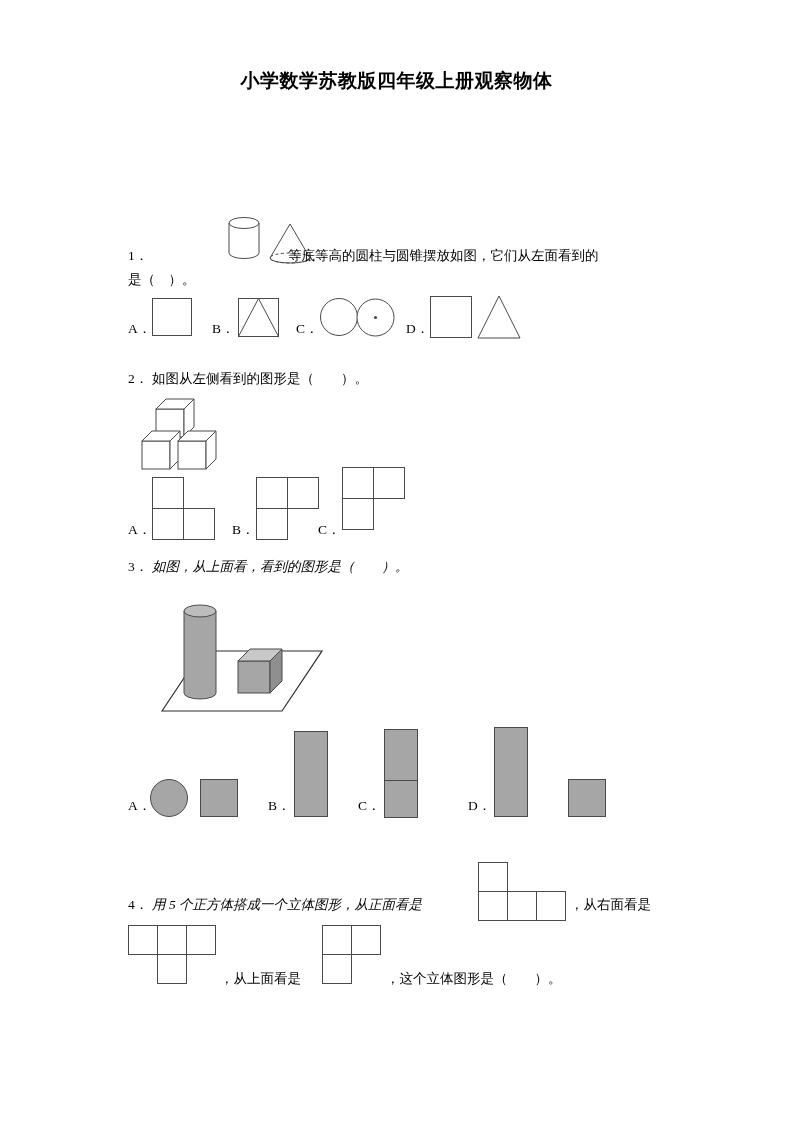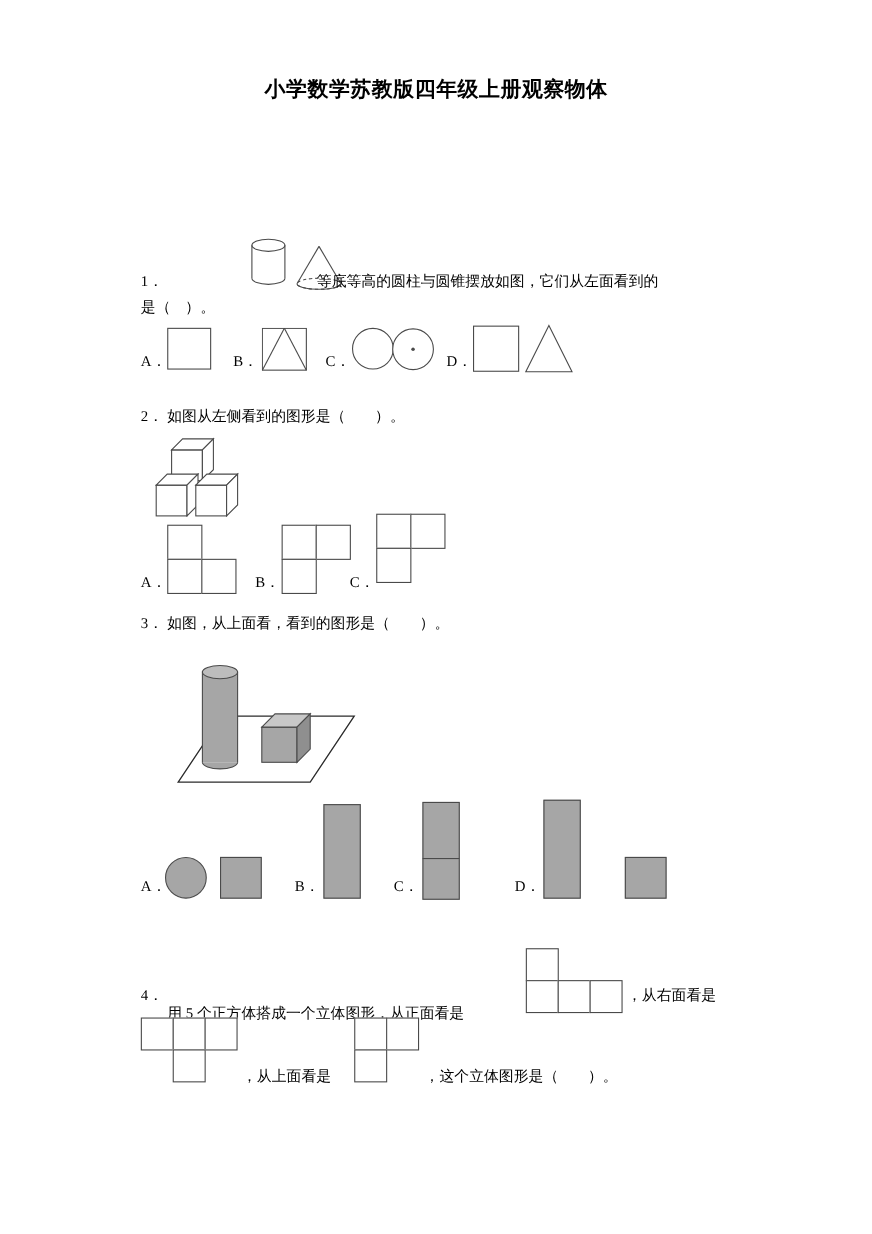--- a/index.html
+++ b/index.html
@@ -160,21 +160,21 @@
     <div class="abs sq" style="left:128px; top:139px; width:32px; height:32px;"></div>
 
     <div class="abs opt-label" style="left:190px; top:152px;">C．</div>
     <div class="abs sq" style="left:214px; top:98px; width:32px; height:32px;"></div>
     <div class="abs sq" style="left:245px; top:98px; width:32px; height:32px;"></div>
     <div class="abs sq" style="left:214px; top:129px; width:32px; height:32px;"></div>
   </div>
 
   <div id="q3-block">
     <div class="abs q-text" style="left:0px; top:0px;">3．</div>
-    <div class="abs q-text" style="left:24px; top:0px;">如图，从上面看，看到的图形是（　　）。</div>
+    <div class="abs q-text" style="left:24px; top:0px;font-style:italic;">如图，从上面看，看到的图形是（　　）。</div>
 
     <svg class="abs" style="left:4px; top:22px;" width="210" height="140">
 
       <path d="M30,132 L70,72 L190,72 L150,132 Z" fill="#ffffff" stroke="#2b2b2b" stroke-width="1.2"></path>
 
       <path d="M52,114 L52,32 L84,32 L84,114" fill="#a6a6a6" stroke="#4a4a4a" stroke-width="1"></path>
       <ellipse cx="68" cy="32" rx="16" ry="6" fill="#bdbdbd" stroke="#4a4a4a" stroke-width="1"></ellipse>
       <path d="M52,114 A16,6 0 0 0 84,114" fill="#a6a6a6" stroke="#4a4a4a" stroke-width="1"></path>
 
       <rect x="106" y="82" width="32" height="32" fill="#a6a6a6" stroke="#4a4a4a" stroke-width="1"></rect>
@@ -193,21 +193,21 @@
     <div class="abs grey" style="left:256px; top:172px; width:34px; height:52px;"></div>
     <div class="abs grey" style="left:256px; top:223px; width:34px; height:38px;"></div>
 
     <div class="abs opt-label" style="left:340px; top:240px;">D．</div>
     <div class="abs grey" style="left:366px; top:170px; width:34px; height:90px;"></div>
     <div class="abs grey" style="left:440px; top:222px; width:38px; height:38px;"></div>
   </div>
 
   <div id="q4-block">
     <div class="abs q-text" style="left:0px; top:50px;">4．</div>
-    <div class="abs q-text" style="left:24px; top:66px;">用 5 个正方体搭成一个立体图形，从正面看是</div>
+    <div class="abs q-text" style="left:24px; top:50px;font-style:italic;">用 5 个正方体搭成一个立体图形，从正面看是</div>
 
     <div class="abs sq" style="left:350px; top:17px; width:30px; height:30px;"></div>
     <div class="abs sq" style="left:350px; top:46px; width:30px; height:30px;"></div>
     <div class="abs sq" style="left:379px; top:46px; width:30px; height:30px;"></div>
     <div class="abs sq" style="left:408px; top:46px; width:30px; height:30px;"></div>
 
     <div class="abs q-text" style="left:442px; top:50px;">，从右面看是</div>
 
     <div class="abs sq" style="left:0px; top:80px; width:30px; height:30px;"></div>
     <div class="abs sq" style="left:29px; top:80px; width:30px; height:30px;"></div>

